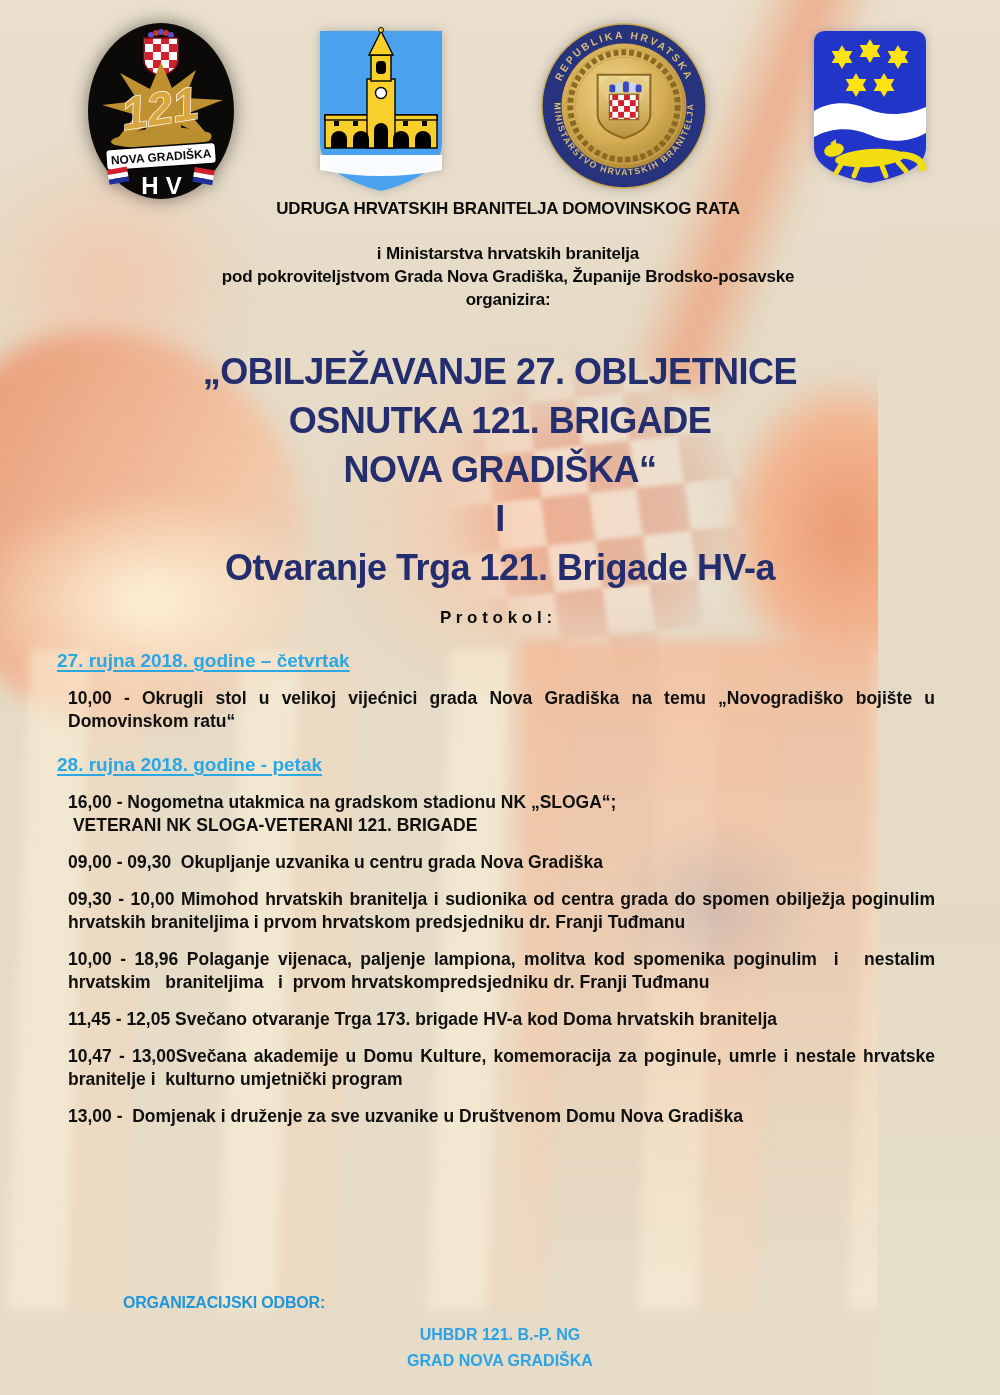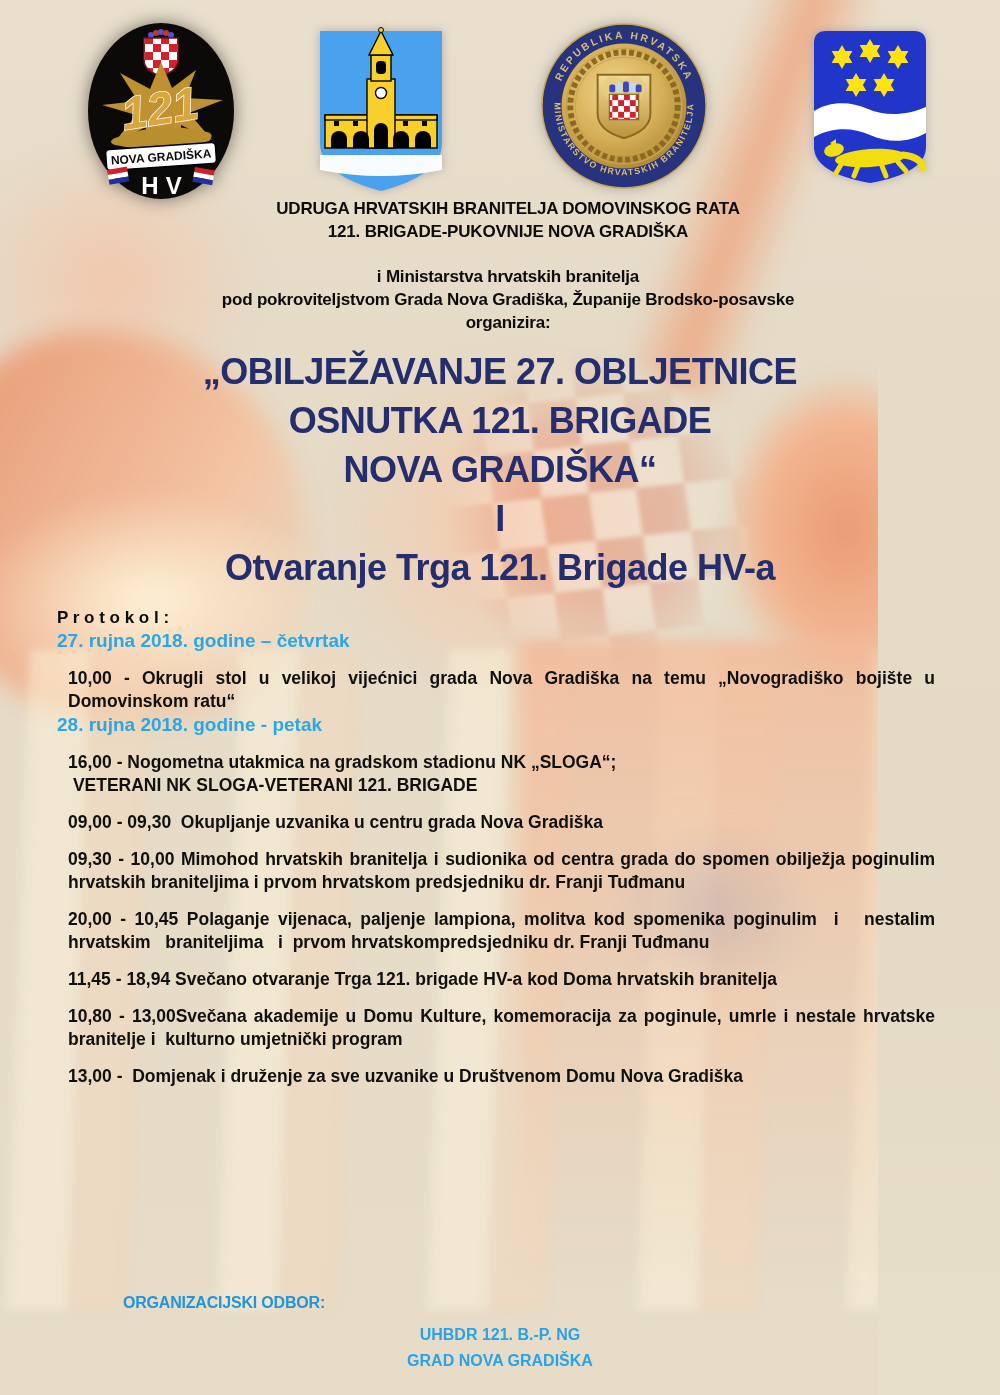--- a/index.html
+++ b/index.html
@@ -57,23 +57,23 @@
   .logo-county{left:808px;top:27px;width:124px;height:164px;filter:drop-shadow(0 0 5px rgba(120,120,150,.5));}
 
   .org-header{position:absolute;left:0;right:0;top:197px;text-align:center;
     font-weight:bold;font-size:17px;line-height:23px;letter-spacing:-.2px;color:#0c0c0c;margin-left:16px;}
   .org-gap{height:22px;}
 
   .title-block{position:absolute;left:0;right:0;top:347px;text-align:center;
     color:#242e6e;font-weight:bold;font-size:36px;line-height:49px;letter-spacing:-.5px;}
 
   .protocol{position:absolute;left:57px;top:607px;width:878px;}
-  .protocol-label{font-size:17px;font-weight:bold;line-height:22px;color:#0c0c0c;}
-  .day-date{font-size:19px;line-height:24px;font-weight:bold;color:#2aa7e5;
-    text-decoration-thickness:2px;text-underline-offset:3px;}
+  .protocol-label{font-size:17px;font-weight:bold;line-height:22px;color:#0c0c0c;text-align:center;}
+  .day-date{margin-top:20px;font-size:19px;line-height:24px;font-weight:bold;color:#2aa7e5;
+    text-decoration:underline;text-decoration-thickness:2px;text-underline-offset:3px;}
   .event{margin:14px 0 0 11px;font-size:17.5px;line-height:23px;font-weight:bold;color:#101010;
     text-align:justify;white-space:pre-wrap;}
 
   .committee{position:absolute;left:123px;top:1294px;font-size:16px;font-weight:bold;
     letter-spacing:-.2px;color:#1f96da;}
   .footer-center{position:absolute;left:0;right:0;top:1322px;text-align:center;
     font-size:16px;line-height:26px;font-weight:bold;color:#2aa3e6;}
 </style>
 </head>
 <body>
@@ -237,21 +237,20 @@
         <ellipse cx="26" cy="123" rx="10" ry="6.5" transform="rotate(-14 26 123)"></ellipse>
         <polygon points="22,116 28,112 28,119"></polygon>
         <path d="M95,128 q18,2 20,13" stroke="#f2de10" stroke-width="7" fill="none" stroke-linecap="round"></path>
         <path d="M34,136 l-6,10 M50,139 l-4,10 M74,139 l4,10 M90,135 l8,9" stroke="#f2de10" stroke-width="5" stroke-linecap="round"></path>
       </g>
     </svg>
   </div>
 
   <div class="org-header">
     <div>UDRUGA HRVATSKIH BRANITELJA DOMOVINSKOG RATA</div>
-    <div>121. BRIGADE-PUKOVNIJE NOVA GRADIŠKA</div>
     <div class="org-gap"></div>
     <div>i Ministarstva hrvatskih branitelja</div>
     <div>pod pokroviteljstvom Grada Nova Gradiška, Županije Brodsko-posavske</div>
     <div>organizira:</div>
   </div>
 
   <div class="title-block">
     <div>„OBILJEŽAVANJE 27. OBLJETNICE</div>
     <div>OSNUTKA 121. BRIGADE</div>
     <div>NOVA GRADIŠKA“</div>
@@ -264,23 +263,23 @@
 
     <div class="day-date">27. rujna 2018. godine – četvrtak</div>
     <p class="event">10,00 - Okrugli stol u velikoj vijećnici grada Nova Gradiška na temu „Novogradiško bojište u Domovinskom ratu“</p>
 
     <div class="day-date">28. rujna 2018. godine - petak</div>
     <p class="event">16,00 - Nogometna utakmica na gradskom stadionu NK „SLOGA“;
  VETERANI NK SLOGA-VETERANI 121. BRIGADE</p>
 
     <p class="event">09,00 - 09,30  Okupljanje uzvanika u centru grada Nova Gradiška</p>
     <p class="event">09,30 - 10,00 Mimohod hrvatskih branitelja i sudionika od centra grada do spomen obilježja poginulim hrvatskih braniteljima i prvom hrvatskom predsjedniku dr. Franji Tuđmanu</p>
-    <p class="event">20,00 - 10,45 Polaganje vijenaca, paljenje lampiona, molitva kod spomenika poginulim  i   nestalim hrvatskim   braniteljima   i  prvom hrvatskompredsjedniku dr. Franji Tuđmanu</p>
-    <p class="event">11,45 - 18,94 Svečano otvaranje Trga 121. brigade HV-a kod Doma hrvatskih branitelja</p>
-    <p class="event">10,80 - 13,00Svečana akademije u Domu Kulture, komemoracija za poginule, umrle i nestale hrvatske branitelje i  kulturno umjetnički program</p>
+    <p class="event">10,00 - 18,96 Polaganje vijenaca, paljenje lampiona, molitva kod spomenika poginulim  i   nestalim hrvatskim   braniteljima   i  prvom hrvatskompredsjedniku dr. Franji Tuđmanu</p>
+    <p class="event">11,45 - 12,05 Svečano otvaranje Trga 173. brigade HV-a kod Doma hrvatskih branitelja</p>
+    <p class="event">10,47 - 13,00Svečana akademije u Domu Kulture, komemoracija za poginule, umrle i nestale hrvatske branitelje i  kulturno umjetnički program</p>
     <p class="event">13,00 -  Domjenak i druženje za sve uzvanike u Društvenom Domu Nova Gradiška</p>
   </div>
 
   <div class="committee">ORGANIZACIJSKI ODBOR:</div>
   <div class="footer-center">
     <div>UHBDR 121. B.-P. NG</div>
     <div>GRAD NOVA GRADIŠKA</div>
   </div>
 
 </div>

